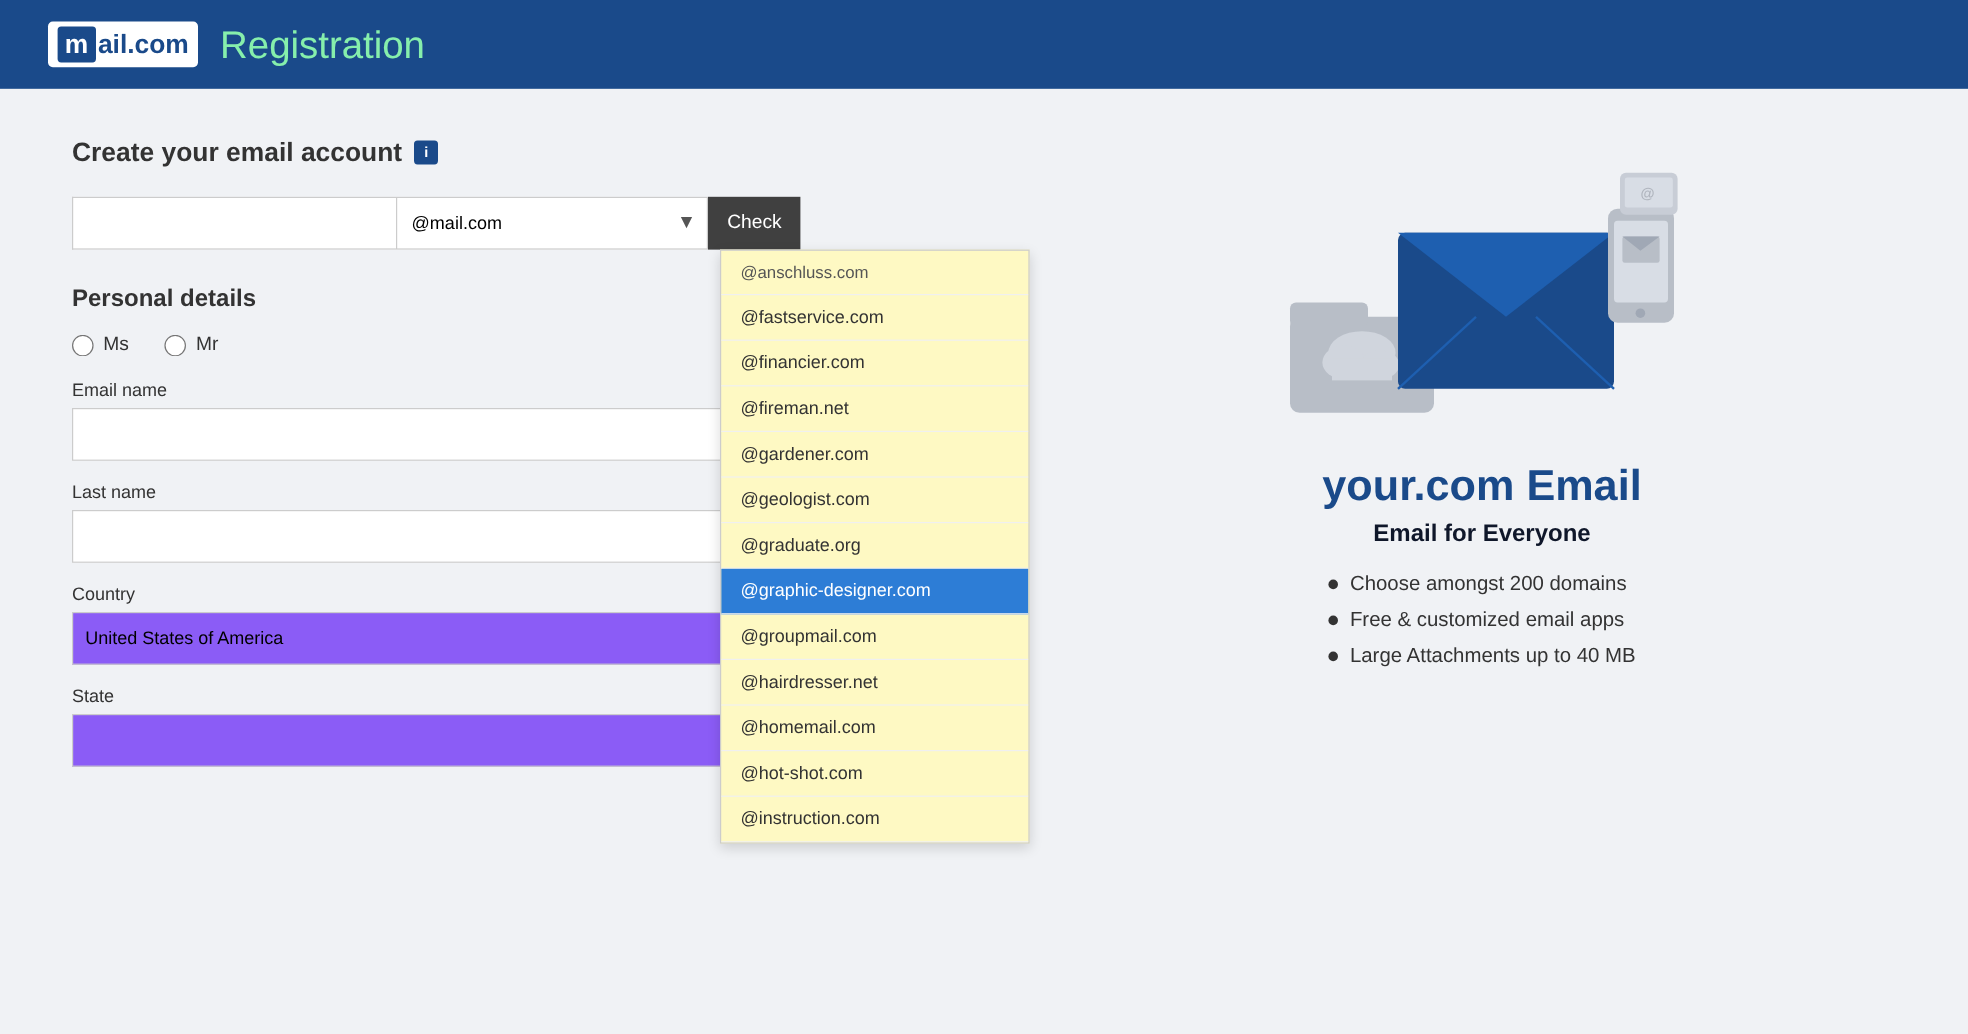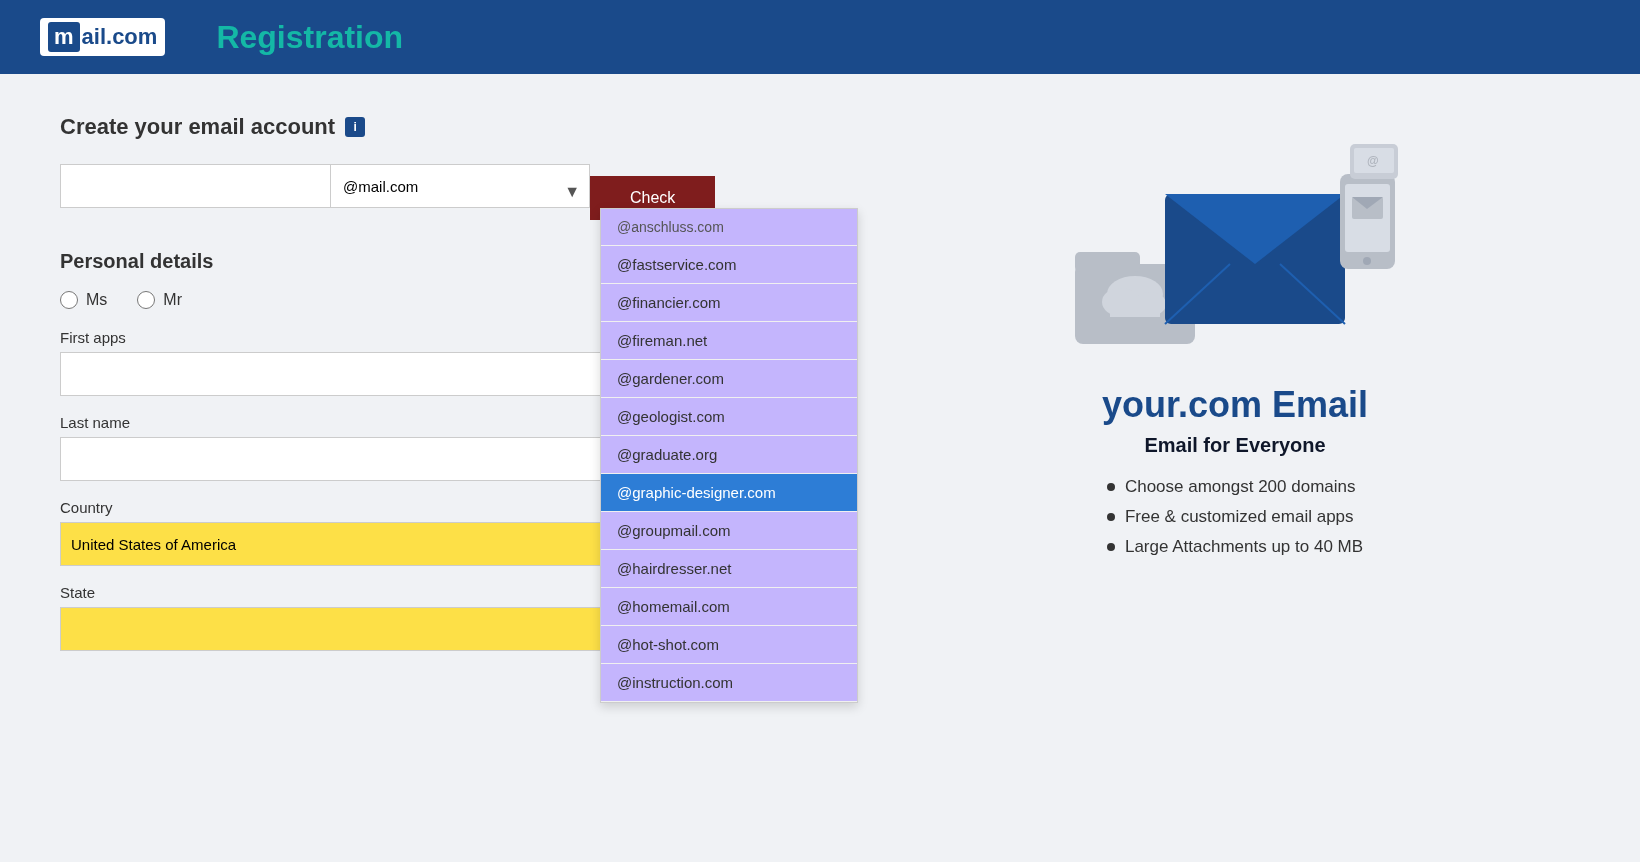--- a/index.html
+++ b/index.html
@@ -28,24 +28,23 @@
       padding: 2px 6px;
       border-radius: 3px;
       margin-right: 2px;
     }
     .logo-text {
       color: #1a4a8a;
       font-size: 22px;
       font-weight: bold;
     }
     .header-title {
-      color: #14b8a6;
+      color: #86efac;
       font-size: 32px;
-      font-weight: 700;
-      margin-left: 33px;
+      font-weight: 400;
     }
 
     
     .main-content {
       display: flex;
       padding: 40px 60px;
       gap: 80px;
       max-width: 1640px;
       justify-content: flex-end;
     }
@@ -109,37 +108,36 @@
     .domain-chevron {
       position: absolute;
       right: 10px;
       top: 50%;
       transform: translateY(-50%);
       pointer-events: none;
       color: #555;
     }
     .check-btn {
       height: 44px;
-      padding: 0 40px;
-      background: #7f1d1d;
+      padding: 0 16px;
+      background: #404040;
       color: white;
       border: none;
       font-size: 16px;
       cursor: pointer;
       white-space: nowrap;
-      margin-top: 12px;
     }
 
     
     .dropdown-container {
       position: absolute;
       top: 44px;
       left: 270px;
       width: 258px;
-      background: #c4b5fd;
+      background: #fef9c3;
       border: 1px solid #ccc;
       z-index: 100;
       box-shadow: 0 4px 10px rgba(0,0,0,0.15);
     }
     .dropdown-scroll {
       max-height: 540px;
       overflow-y: auto;
     }
     .dropdown-scroll::-webkit-scrollbar {
       width: 10px;
@@ -217,21 +215,21 @@
     .form-select-wrapper {
       position: relative;
       display: inline-block;
     }
     .form-select {
       width: 630px;
       height: 44px;
       border: 1px solid #ccc;
       padding: 0 30px 0 10px;
       font-size: 15px;
-      background: #fde047;
+      background: #8b5cf6;
       appearance: none;
       cursor: pointer;
     }
     .form-select-chevron {
       position: absolute;
       right: 10px;
       top: 50%;
       transform: translateY(-50%);
       pointer-events: none;
       color: #555;
@@ -347,21 +345,21 @@
           <input type="radio" name="salutation" style="">
           <span>Ms</span>
         </label>
         <label class="radio-label">
           <input type="radio" name="salutation" style="">
           <span>Mr</span>
         </label>
       </div>
 
       <div class="form-group">
-        <label class="form-label">First apps</label>
+        <label class="form-label">Email name</label>
         <input class="form-input-wide" type="text" style="">
       </div>
 
       <div class="form-group">
         <label class="form-label">Last name</label>
         <input class="form-input-wide" type="text" style="">
       </div>
 
       <div class="form-group">
         <label class="form-label">Country</label>

